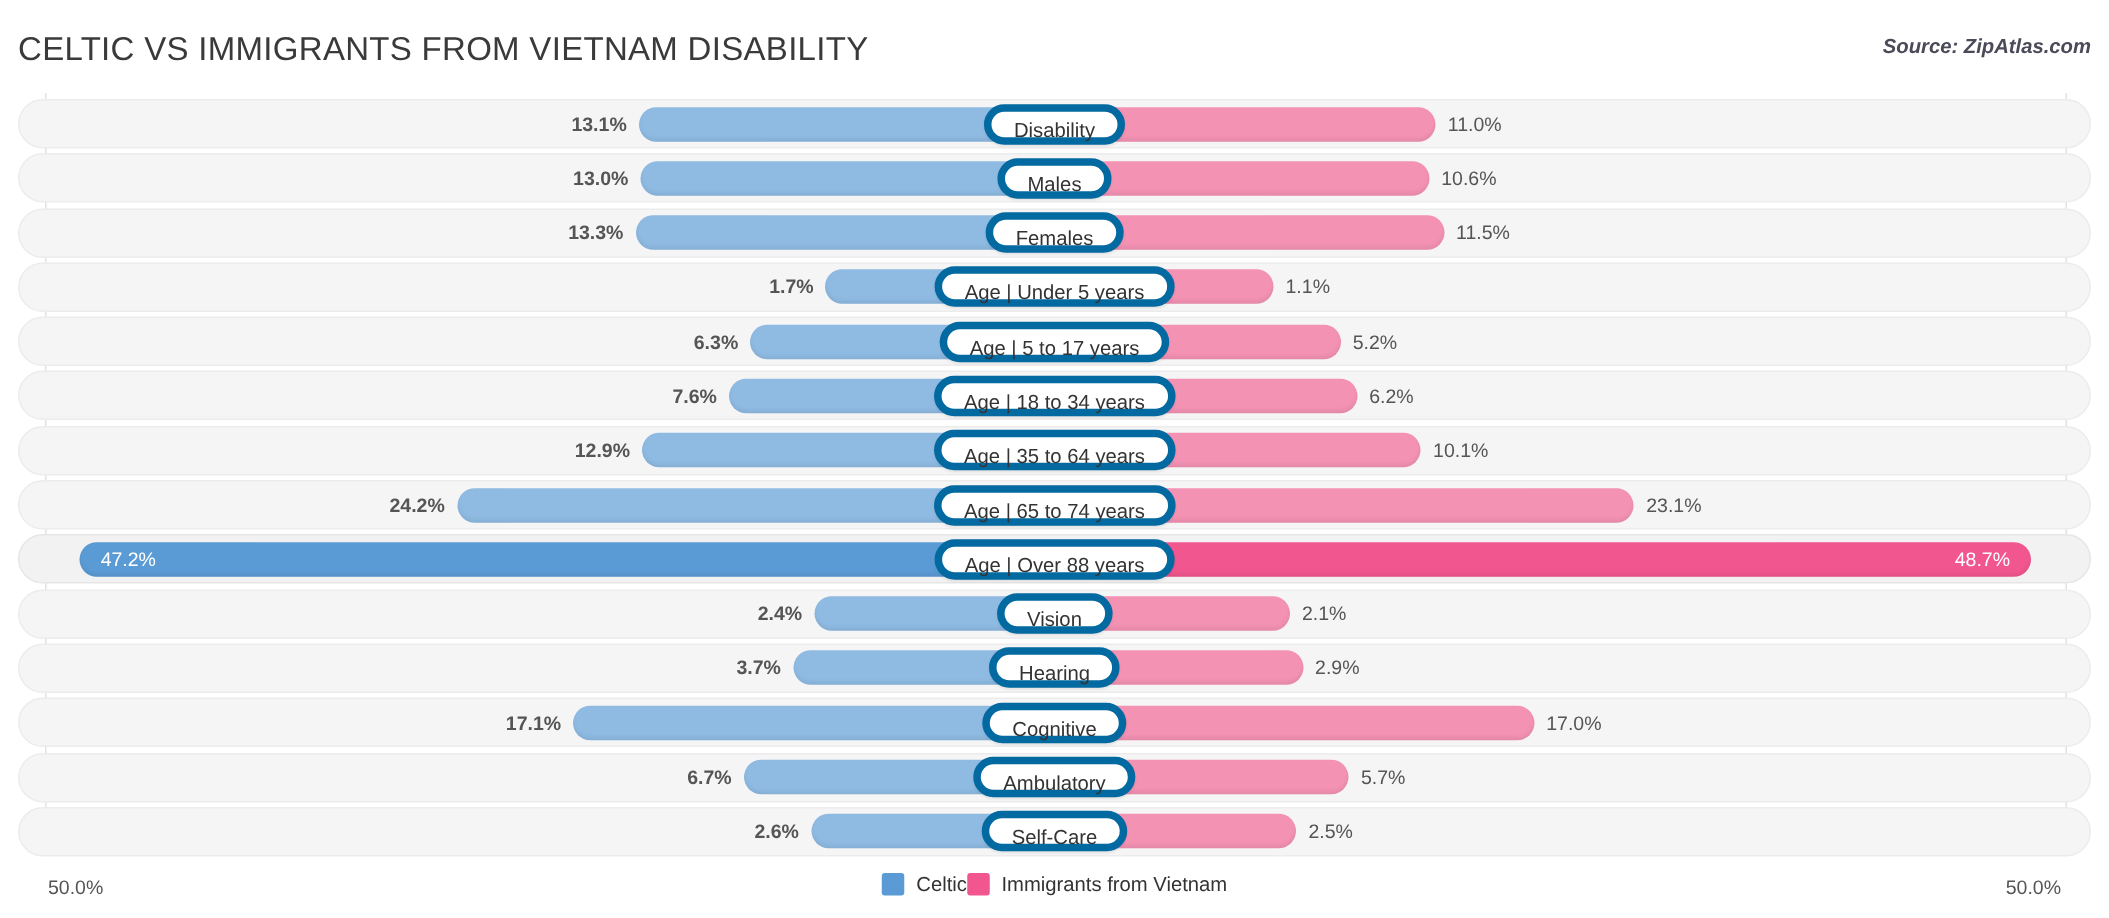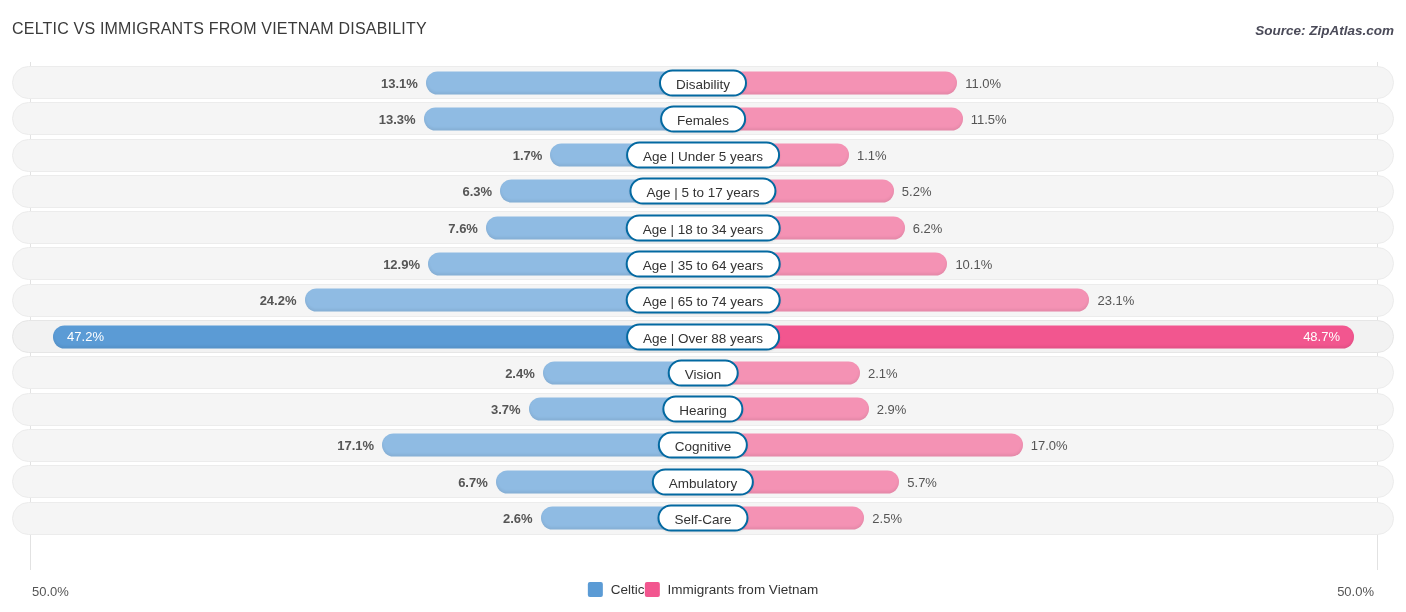--- a/index.html
+++ b/index.html
@@ -17,21 +17,21 @@
   .header {
     position: absolute;
     top: 0; left: 0;
     width: 1406px;
     height: 62px;
   }
   .chart-title {
     position: absolute;
     left: 12px;
     top: 20px;
-    font-size: 16px;
+    font-size: 22px;
     font-weight: 400;
     letter-spacing: 0.2px;
     color: #3a3a3a;
     white-space: nowrap;
   }
   .source-note {
     position: absolute;
     right: 12px;
     top: 23px;
     font-size: 13.5px;
@@ -139,21 +139,21 @@
   .val-in.left  { left: 14px; }
   .val-in.right { right: 14px; }
 
   
   .pill {
     position: absolute;
     left: 50%;
     top: 50%;
     transform: translate(-50%, -50%);
     background: #ffffff;
-    border: 2px solid #0369a1;
+    border: 5px solid #0369a1;
     border-radius: 15px;
     height: 27px;
     line-height: 25px;
     padding: 0 15px;
     font-size: 13.5px;
     color: #333333;
     white-space: nowrap;
     z-index: 5;
     box-shadow: 0 1px 2px rgba(0,0,0,0.09);
   }
@@ -217,20 +217,31 @@
       <div class="row">
         <div class="bar-wrap bar-left" style="width: 277.183px;">
           <div class="bar" style="width: 277.183px;"></div>
         </div>
         <div class="bar-wrap bar-right" style="width: 254.23px;">
           <div class="bar" style="width: 254.23px;"></div>
         </div>
         <div class="val val-left" style="right: calc(50% + 285.183px);">13.1%</div>
         <div class="val val-right" style="left: calc(50% + 262.23px);">11.0%</div>
         <div class="pill">Disability</div>
+      </div>
+      <div class="row">
+        <div class="bar-wrap bar-left" style="width: 276.09px;">
+          <div class="bar" style="width: 276.09px;"></div>
+        </div>
+        <div class="bar-wrap bar-right" style="width: 249.858px;">
+          <div class="bar" style="width: 249.858px;"></div>
+        </div>
+        <div class="val val-left" style="right: calc(50% + 284.09px);">13.0%</div>
+        <div class="val val-right" style="left: calc(50% + 257.858px);">10.6%</div>
+        <div class="pill">Males</div>
       </div>
       <div class="row">
         <div class="bar-wrap bar-left" style="width: 279.369px;">
           <div class="bar" style="width: 279.369px;"></div>
         </div>
         <div class="bar-wrap bar-right" style="width: 259.695px;">
           <div class="bar" style="width: 259.695px;"></div>
         </div>
         <div class="val val-left" style="right: calc(50% + 287.369px);">13.3%</div>
         <div class="val val-right" style="left: calc(50% + 267.695px);">11.5%</div>

